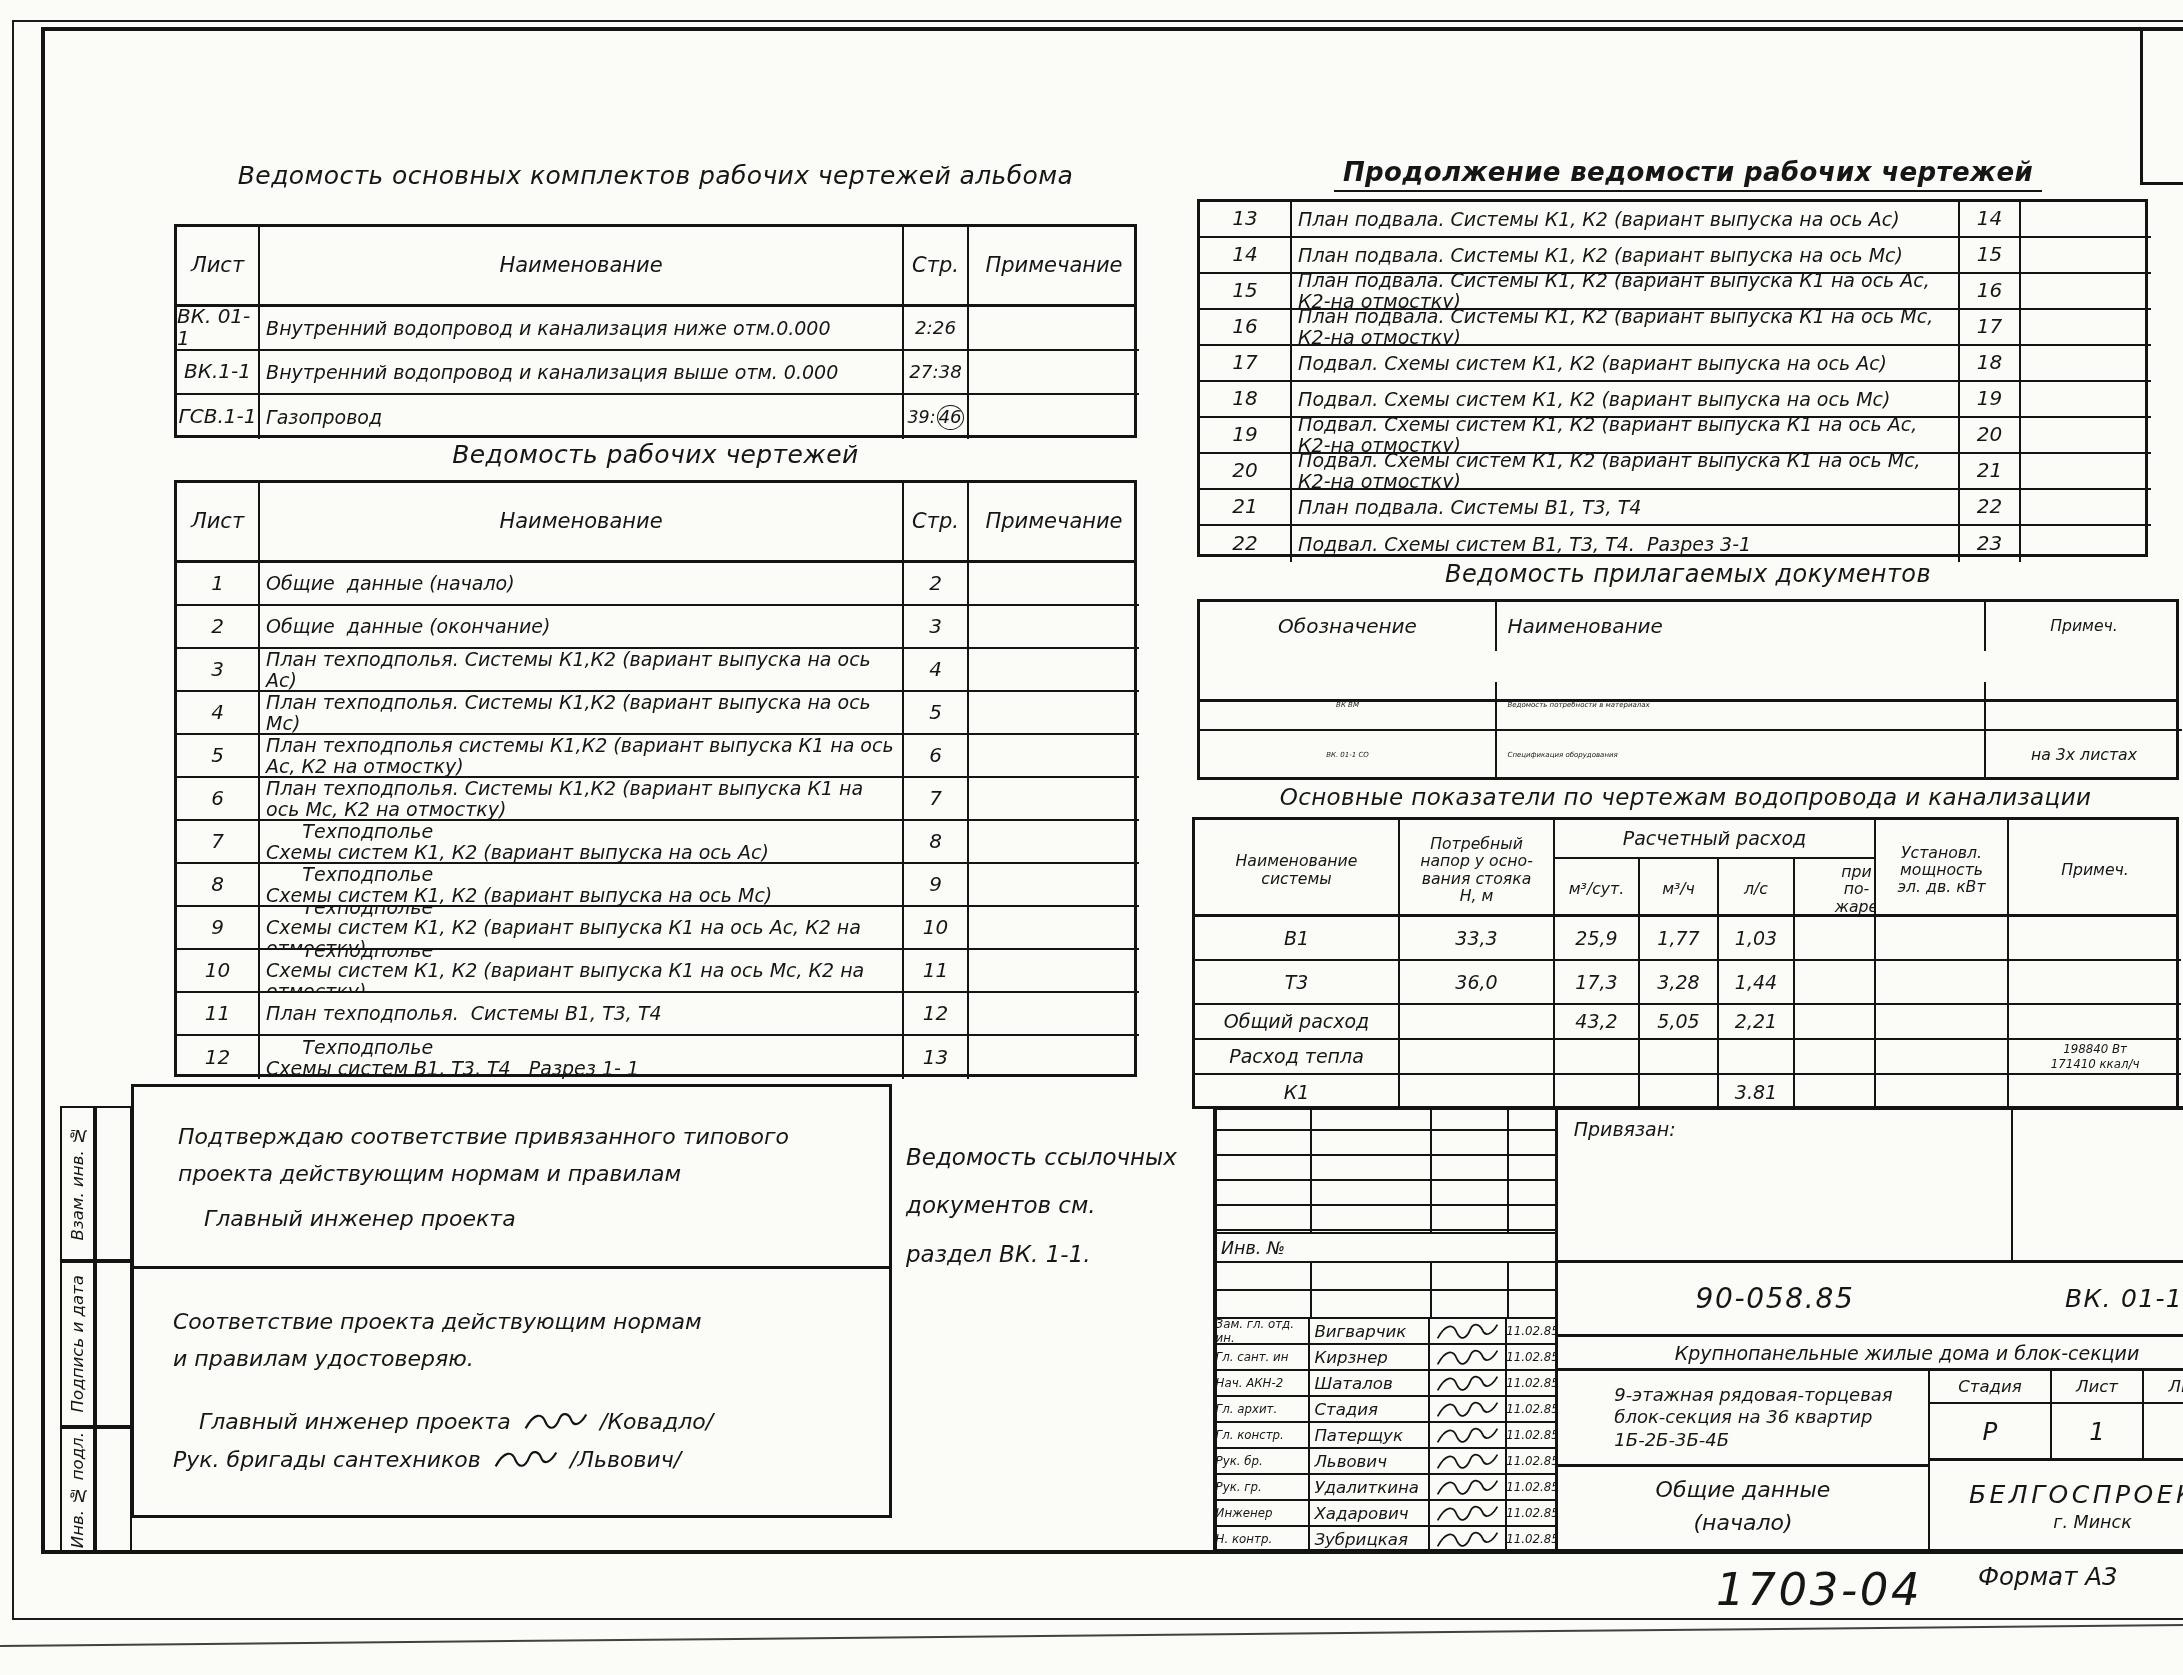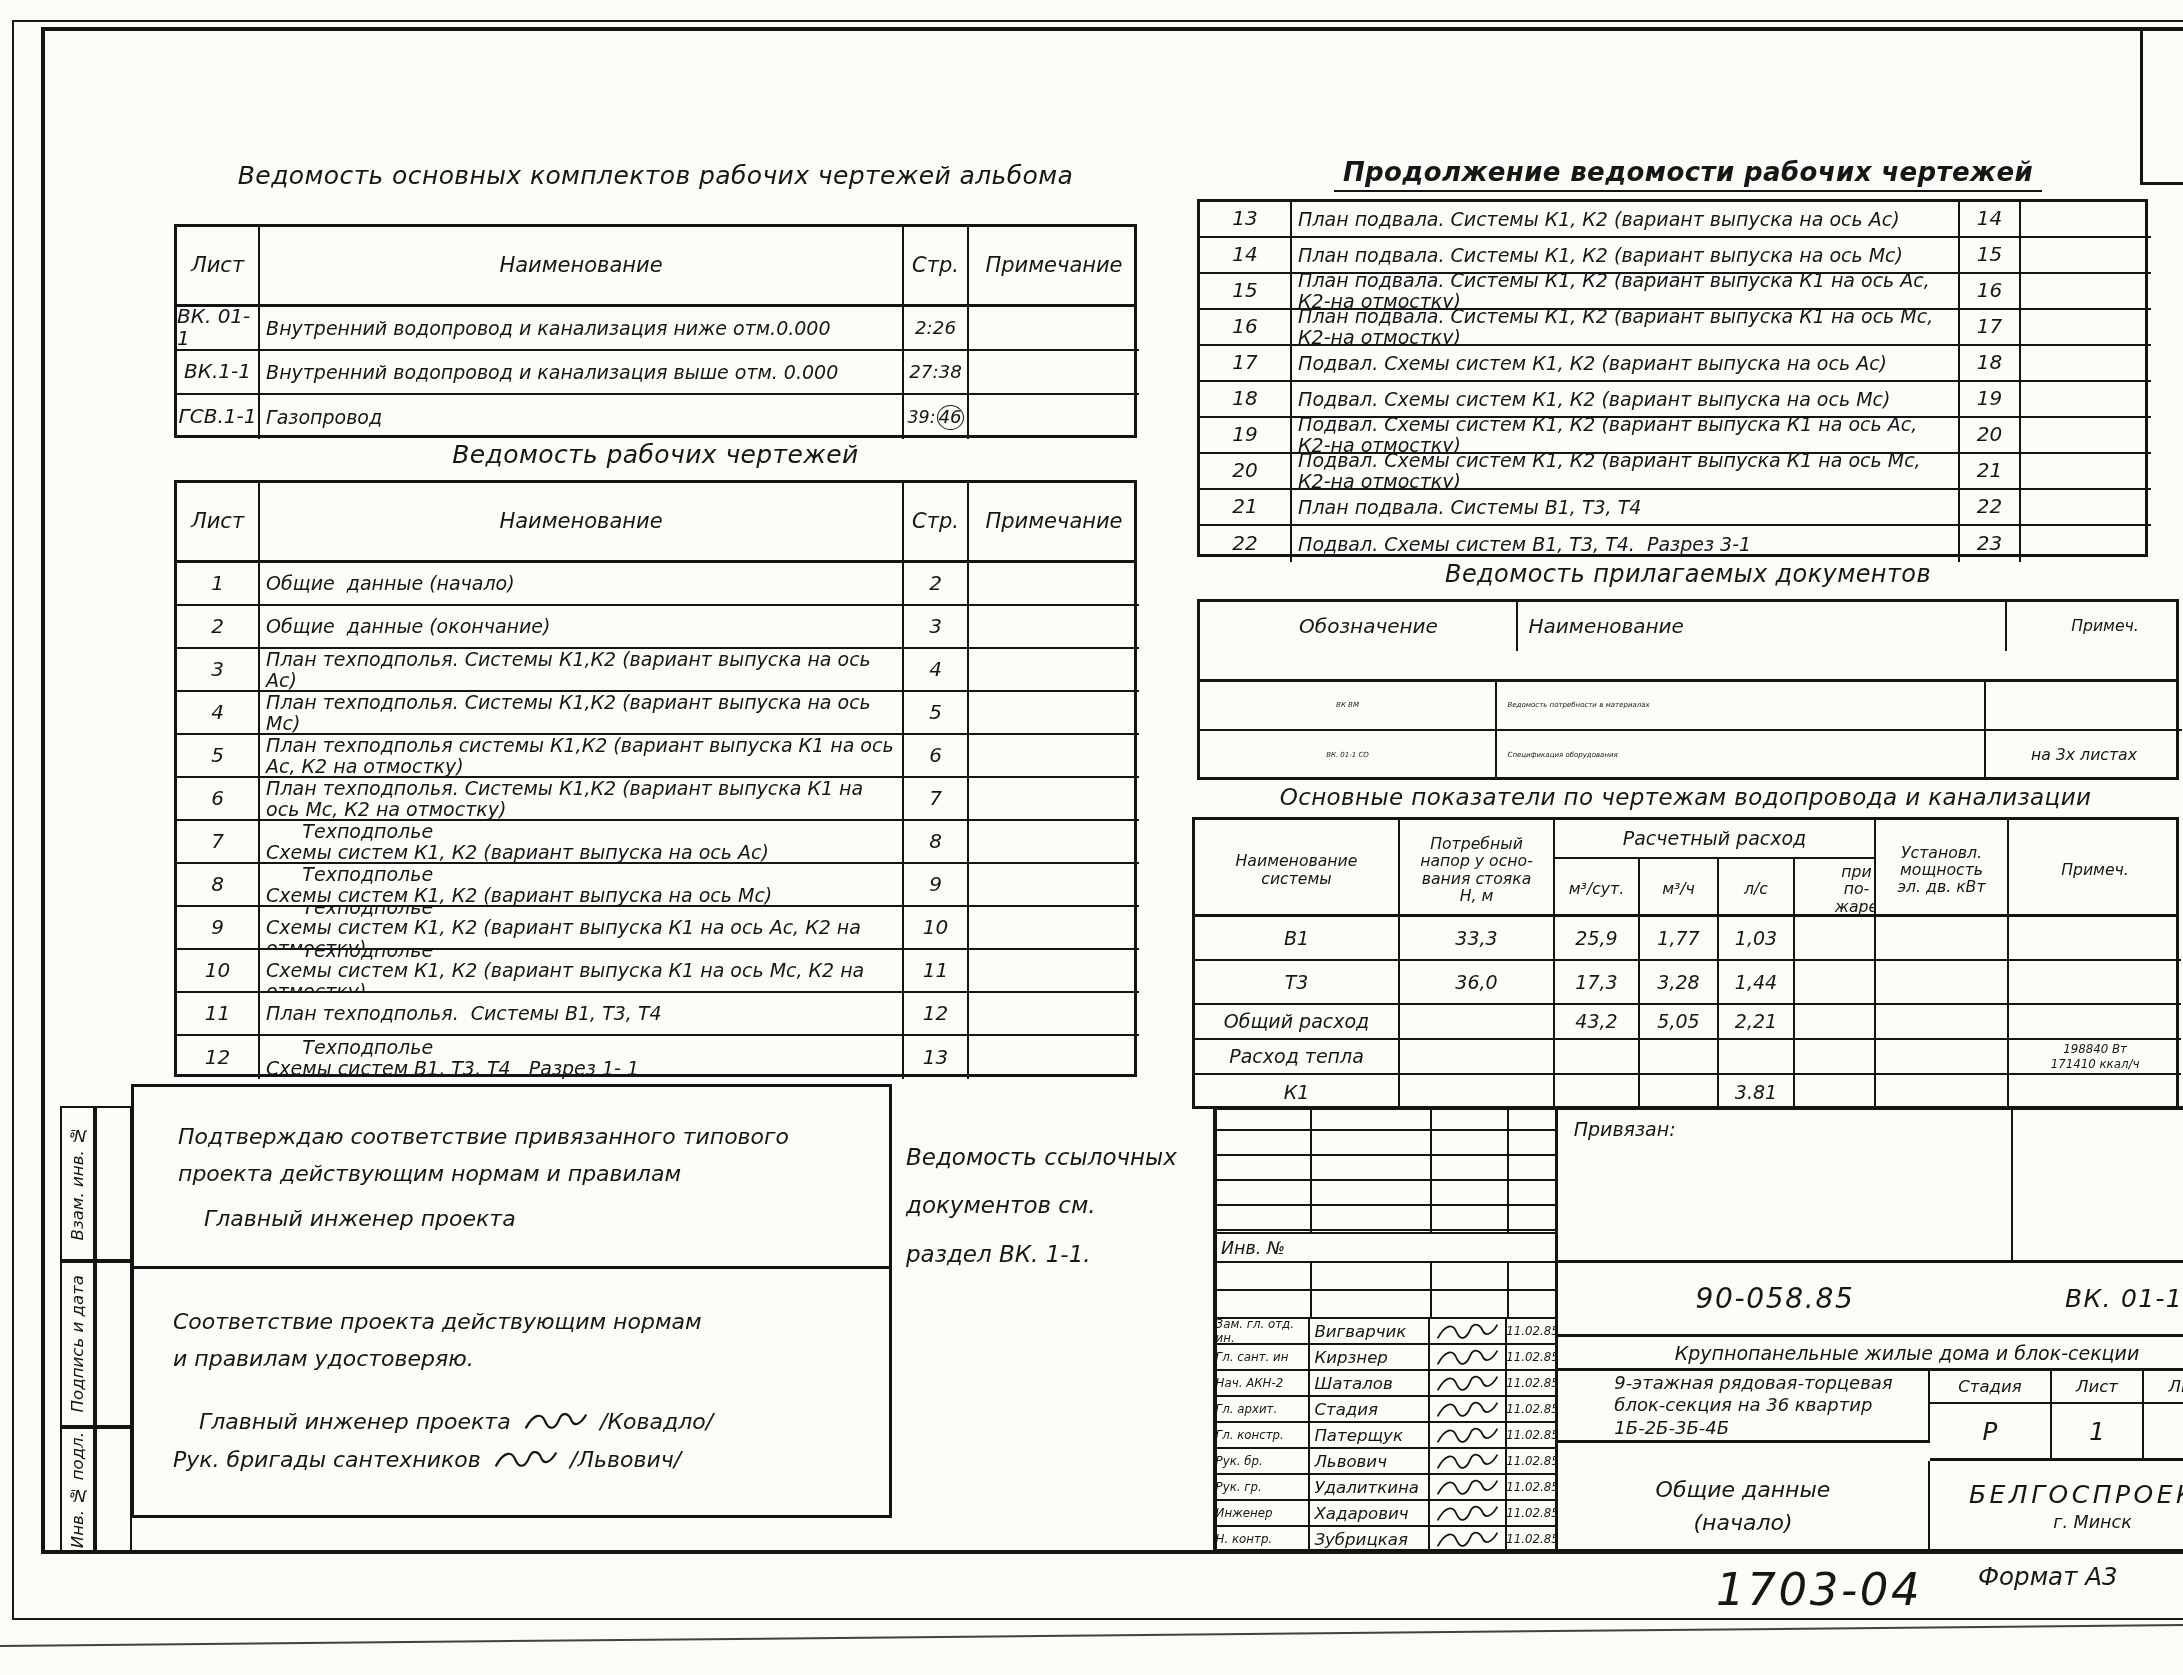--- a/index.html
+++ b/index.html
@@ -257,21 +257,21 @@
     <div>План подвала. Системы В1, Т3, Т4</div>
     <div>22</div>
     <div></div>
     <div>22</div>
     <div>Подвал. Схемы систем В1, Т3, Т4.  Разрез 3-1</div>
     <div>23</div>
     <div></div>
   </div>
 
 <div class="title" style="left:1197px; top:560px; width:982px; font-size:24px;">Ведомость прилагаемых документов</div>
-<div class="grid hdr tbl-attach tbl-attach-hdr cols3" style="left:1197px; top:599px; width:982px; height:83px;padding-left:21px;">
+<div class="grid hdr tbl-attach tbl-attach-hdr cols3" style="left:1197px; top:599px; width:982px; height:103px;">
   <div>Обозначение</div>
   <div>Наименование</div>
   <div>Примеч.</div>
 </div>
 <div class="grid body tbl-attach cols3 last3" style="left:1197px; top:682px; width:982px; height:98px;">
     <div>ВК    ВМ</div>
     <div>Ведомость потребности в материалах</div>
     <div></div>
     <div>ВК. 01-1 СО</div>
     <div>Спецификация оборудования</div>
@@ -459,21 +459,21 @@
 
 <div class="tb-cell bb7" style="left:1558px; top:1263px; width:698px; height:74px;">
   <span style="flex:0 0 434px; text-align:center; font-size:28px; letter-spacing:1.7px;">90-058.85</span>
   <span style="flex:1; text-align:center; font-size:25px; letter-spacing:1.3px;">ВК. 01-1</span>
 </div>
 
 <div class="tb-cell bb7" style="left:1558px; top:1337px; width:698px; height:34px; font-size:19px;">
   <span>Крупнопанельные жилые дома и блок-секции</span>
 </div>
 
-<div class="tb-cell bb7 br5" style="left:1558px; top:1371px; width:372px; height:72px; font-size:18px; white-space:pre-wrap; text-align:left; padding-left:21px; line-height:1.25;">
+<div class="tb-cell bb7 br5" style="left:1558px; top:1371px; width:372px; height:96px; font-size:18px; white-space:pre-wrap; text-align:left; padding-left:21px; line-height:1.25;">
   <span>9-этажная рядовая-торцевая
 блок-секция на 36 квартир
 1Б-2Б-3Б-4Б</span>
 </div>
 <div class="stage-grid" style="left:1930px; top:1371px; width:325px; height:33px; font-size:16.6px;">
   <div>Стадия</div>
   <div>Лист</div>
   <div>Листов</div>
 </div>
 <div class="stage-grid" style="left:1930px; top:1404px; width:325px; height:57px; font-size:24.5px;">

